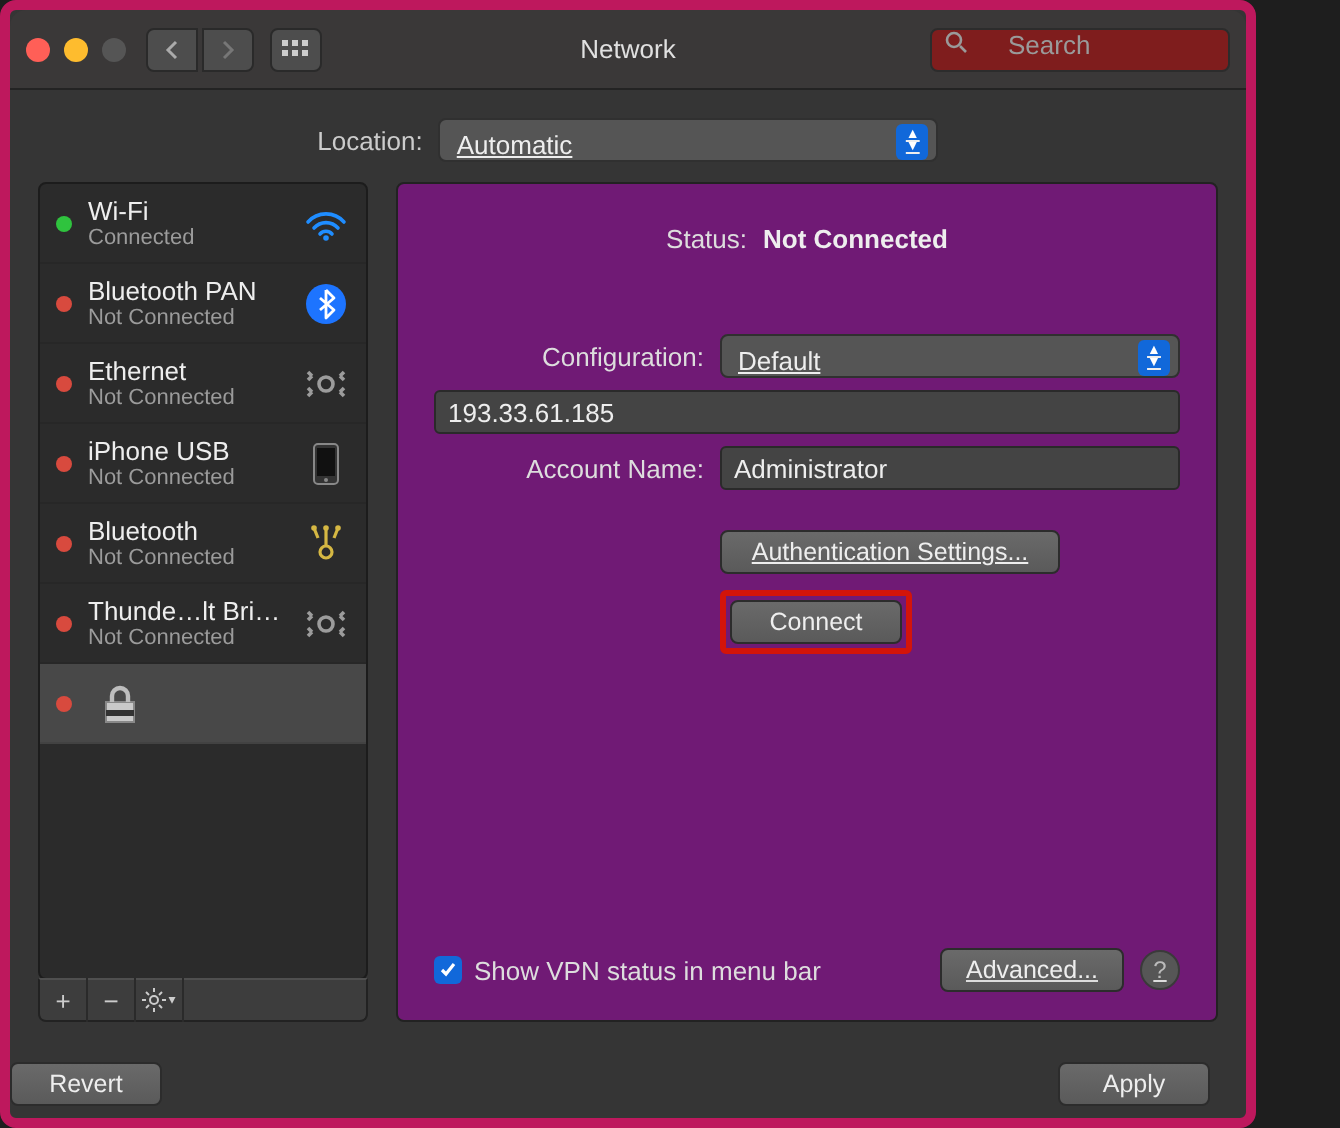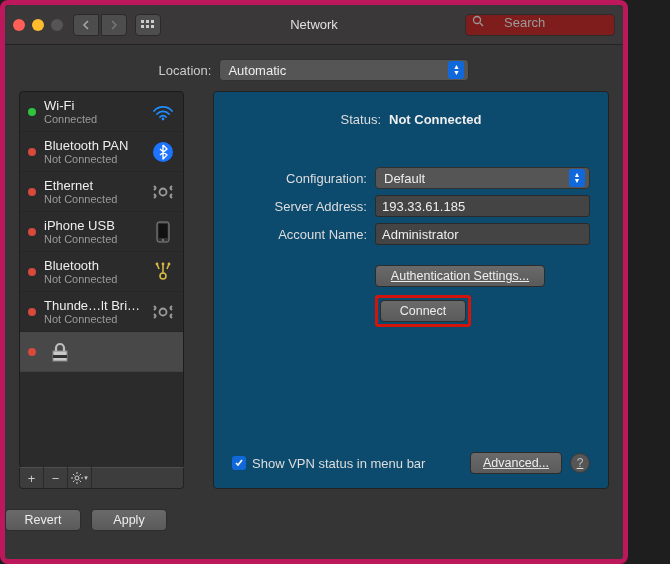--- a/index.html
+++ b/index.html
@@ -11,51 +11,51 @@
   .tl.red { background: #ff5f57; } .tl.yellow { background: #febc2e; } .tl.grey { background: #555; }
   .navbtns { display: flex; gap: 2px; margin-right: 8px; }
   .navbtn { width: 26px; height: 22px; background: #4d4d4d; border: 1px solid #2a2a2a; display: flex; align-items: center; justify-content: center; color: #999; font-size: 12px; }
   .navbtn.left { border-radius: 4px 0 0 4px; }
   .navbtn.right { border-radius: 0 4px 4px 0; }
   .gridbtn { width: 26px; height: 22px; background: #4d4d4d; border: 1px solid #2a2a2a; border-radius: 4px; display:flex;align-items:center;justify-content:center; }
   .title { position: absolute; left: 50%; transform: translateX(-50%); color: #e0e0e0; font-size: 13px; font-weight: 500; }
   .searchwrap { margin-left: auto; background: #7f1d1d; border: 1px solid #2c2c2c; border-radius: 4px; height: 22px; width: 150px; display: flex; align-items: flex-start; padding: 0 6px; color: #9a9a9a; gap:20px;}
   .location-row { display: flex; align-items: center; justify-content: center; gap: 8px; padding: 14px 0 10px 0; }
   .label-right { text-align: right; color: #ccc; }
-  .select { background: #555; border: 1px solid #303030; border-radius: 4px; height: 22px; display: flex; align-items: center; padding: 0 4px 0 8px; position: relative; color:#eee;}
+  .select { background: #555; border: 1px solid #303030; border-radius: 4px; height: 22px; display: flex; align-items: flex-end; padding: 0 4px 0 8px; position: relative; color:#eee;text-decoration:underline;}
   .select.loc { width: 250px; }
   .select-arrows { margin-left: auto; width: 16px; height: 18px; background: #1168da; border-radius: 3px; display:flex;flex-direction:column;align-items:center;justify-content:center;gap:0;}
   .select-arrows span{font-size:7px;line-height:6px;color:#fff;}
   .body { flex: 1; display: flex; padding: 0 14px 10px 14px; gap: 14px; }
   .sidebar { width: 165px; display: flex; flex-direction: column; }
   .list { flex: 1; background: #2b2b2b; border: 1px solid #1c1c1c; border-radius: 4px; overflow: hidden; }
   .item { display: flex; align-items: center; padding: 6px 8px; border-bottom: 1px solid rgba(0,0,0,0.08); min-height: 40px;}
   .item.selected { background: #484848; }
   .dot { width: 8px; height: 8px; border-radius: 50%; margin-right: 8px; flex: none; }
   .dot.green{background:#2fc33e;} .dot.red{background:#d84a3e;}
   .item-text { flex:1; min-width:0; }
   .item-name { font-size: 13px; color: #eee; white-space: nowrap; overflow:hidden; text-overflow: ellipsis; }
   .item-status { font-size: 11px; color: #9b9b9b; }
   .item-icon { width: 24px; height: 24px; display:flex;align-items:center;justify-content:center;flex:none;margin-left:4px;}
   .toolbar { height: 22px; background: #3d3d3d; border: 1px solid #222; border-top: 1px solid #4f4f4f; border-radius: 0 0 4px 4px; display: flex; align-items: center; margin-top:-1px;}
   .tbtn { width: 24px; height: 22px; border-right: 1px solid #2a2a2a; display:flex;align-items:center;justify-content:center;color:#ccc; }
-  .detail { flex: 1; background: #0c4a6e; border: 1px solid #222; border-radius: 4px; padding: 14px 18px; display:flex;flex-direction:column;margin-left:15px;}
+  .detail { flex: 1; background: #701a75; border: 1px solid #222; border-radius: 4px; padding: 14px 18px; display:flex;flex-direction:column;}
   .status-row { display:flex;align-items:center;justify-content:center;gap:8px;margin-bottom:40px;margin-top:6px;}
   .form-row { display:flex;align-items:center;gap:8px;margin-bottom:6px;}
   .form-label{width:135px;text-align:right;color:#ddd;font-size:13px;}
   .input { flex:1;height:22px;background:#444;border:1px solid #2a2a2a;border-radius:3px;padding:0 6px;color:#eee;font-size:13px;display:flex;align-items:center;}
   .select.cfg{flex:1;}
   .btn { height: 22px; background: linear-gradient(#6a6a6a,#5a5a5a); border: 1px solid #2c2c2c; border-radius: 4px; padding: 0 12px; color:#eee;font-size:12.5px;display:inline-flex;align-items:center;justify-content:center;}
   .btn-stack{margin-left:143px;margin-top:14px;display:flex;flex-direction:column;gap:8px;align-items:flex-start;}
   .connect-wrap{border:3px solid #d3140a;border-radius:3px;padding:2px 2px;}
   .checkbox-row{margin-top:auto;display:flex;align-items:center;gap:6px;padding-top:10px;}
   .chk{width:14px;height:14px;background:#1168da;border-radius:3px;display:flex;align-items:center;justify-content:center;}
   .advanced-row{display:flex;align-items:center;gap:8px;margin-left:auto;text-decoration:underline;}
   .help{width:20px;height:20px;border-radius:50%;background:#565656;display:flex;align-items:center;justify-content:center;color:#bbb;font-size:12px;border:1px solid #3a3a3a;}
-  .footer { display:flex;justify-content:flex-start;gap:10px;padding:10px 18px 28px 0;}
+  .footer { display:flex;justify-content:space-between;gap:10px;padding:10px 18px 6px 0;}
   .bold{font-weight:600;color:#eee;}
 </style>
 </head>
 <body>
 
 <div class="window">
   <div class="titlebar">
     <div class="traffic">
       <div class="tl red"></div>
       <div class="tl yellow"></div>
@@ -246,21 +246,20 @@
         <div class="form-label">Configuration:</div>
         <div class="select cfg">
           <span>Default</span>
           <div class="select-arrows">
               <span>▲</span>
               <span>▼</span>
             </div>
         </div>
       </div>
       <div class="form-row">
-        <div class="form-label">Server Address:</div>
         <div class="input">
             <span>193.33.61.185</span>
           </div>
       </div>
       <div class="form-row">
         <div class="form-label">Account Name:</div>
         <div class="input">
             <span>Administrator</span>
           </div>
       </div>

